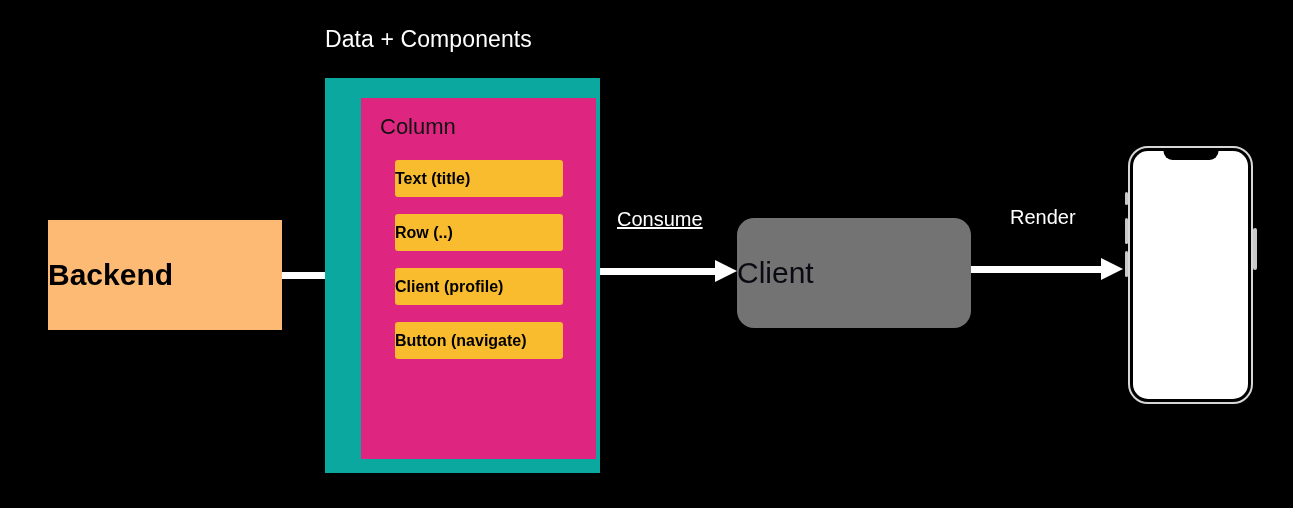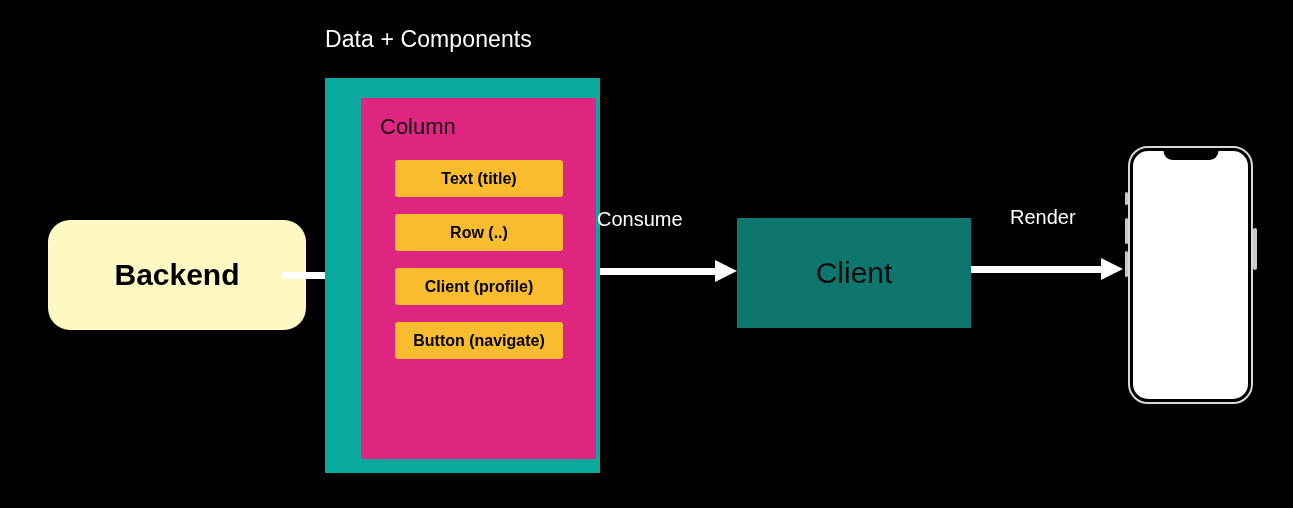--- a/index.html
+++ b/index.html
@@ -15,45 +15,44 @@
     overflow: hidden;
     font-family: "Liberation Sans", sans-serif;
     -webkit-font-smoothing: antialiased;
   }
 
   
   .abs { position: absolute; }
   .center-txt {
     display: flex;
     align-items: center;
-    justify-content: center;
     text-align: center;
   }
 
   
   .section-title {
     left: 325px;
     top: 26px;
     width: 275px;
     color: #ffffff;
     font-size: 23px;
     font-weight: 400;
     letter-spacing: 0.1px;
     text-align: left;
     white-space: nowrap;
   }
 
   
   .node-backend {
     left: 48px;
     top: 220px;
-    width: 258px;
+    width: 234px;
     height: 110px;
-    background: #fef9c3;
-    border-radius: 22px;
+    background: #fdba74;
+    border-radius: 0;
     color: #000000;
     font-size: 30px;
     font-weight: 700;
   }
 
   
   .teal-container {
     left: 325px;
     top: 78px;
     width: 275px;
@@ -95,22 +94,22 @@
     font-size: 16px;
     font-weight: 700;
   }
 
   
   .node-client {
     left: 737px;
     top: 218px;
     width: 234px;
     height: 110px;
-    background: #0f766e;
-    border-radius: 0;
+    background: #737373;
+    border-radius: 17px;
     color: #0a0a12;
     font-size: 30px;
     font-weight: 400;
   }
 
   
   .edge { position: absolute; }
   .edge-line {
     position: absolute;
     height: 7px;
@@ -137,21 +136,21 @@
   .edge-render .edge-line { left: 0; width: 132px; }
   .edge-render .edge-head { left: 130px; }
 
   .edge-label {
     position: absolute;
     color: #ffffff;
     font-size: 20px;
     font-weight: 400;
     white-space: nowrap;
   }
-  .label-consume { left: 597px; top: 208px; }
+  .label-consume { left: 617px; top: 208px; text-decoration: underline; }
   .label-render  { left: 1010px; top: 206px; text-align: right; }
 
   
   .phone {
     left: 1128px;
     top: 146px;
     width: 125px;
     height: 258px;
   }
   .phone-frame {

